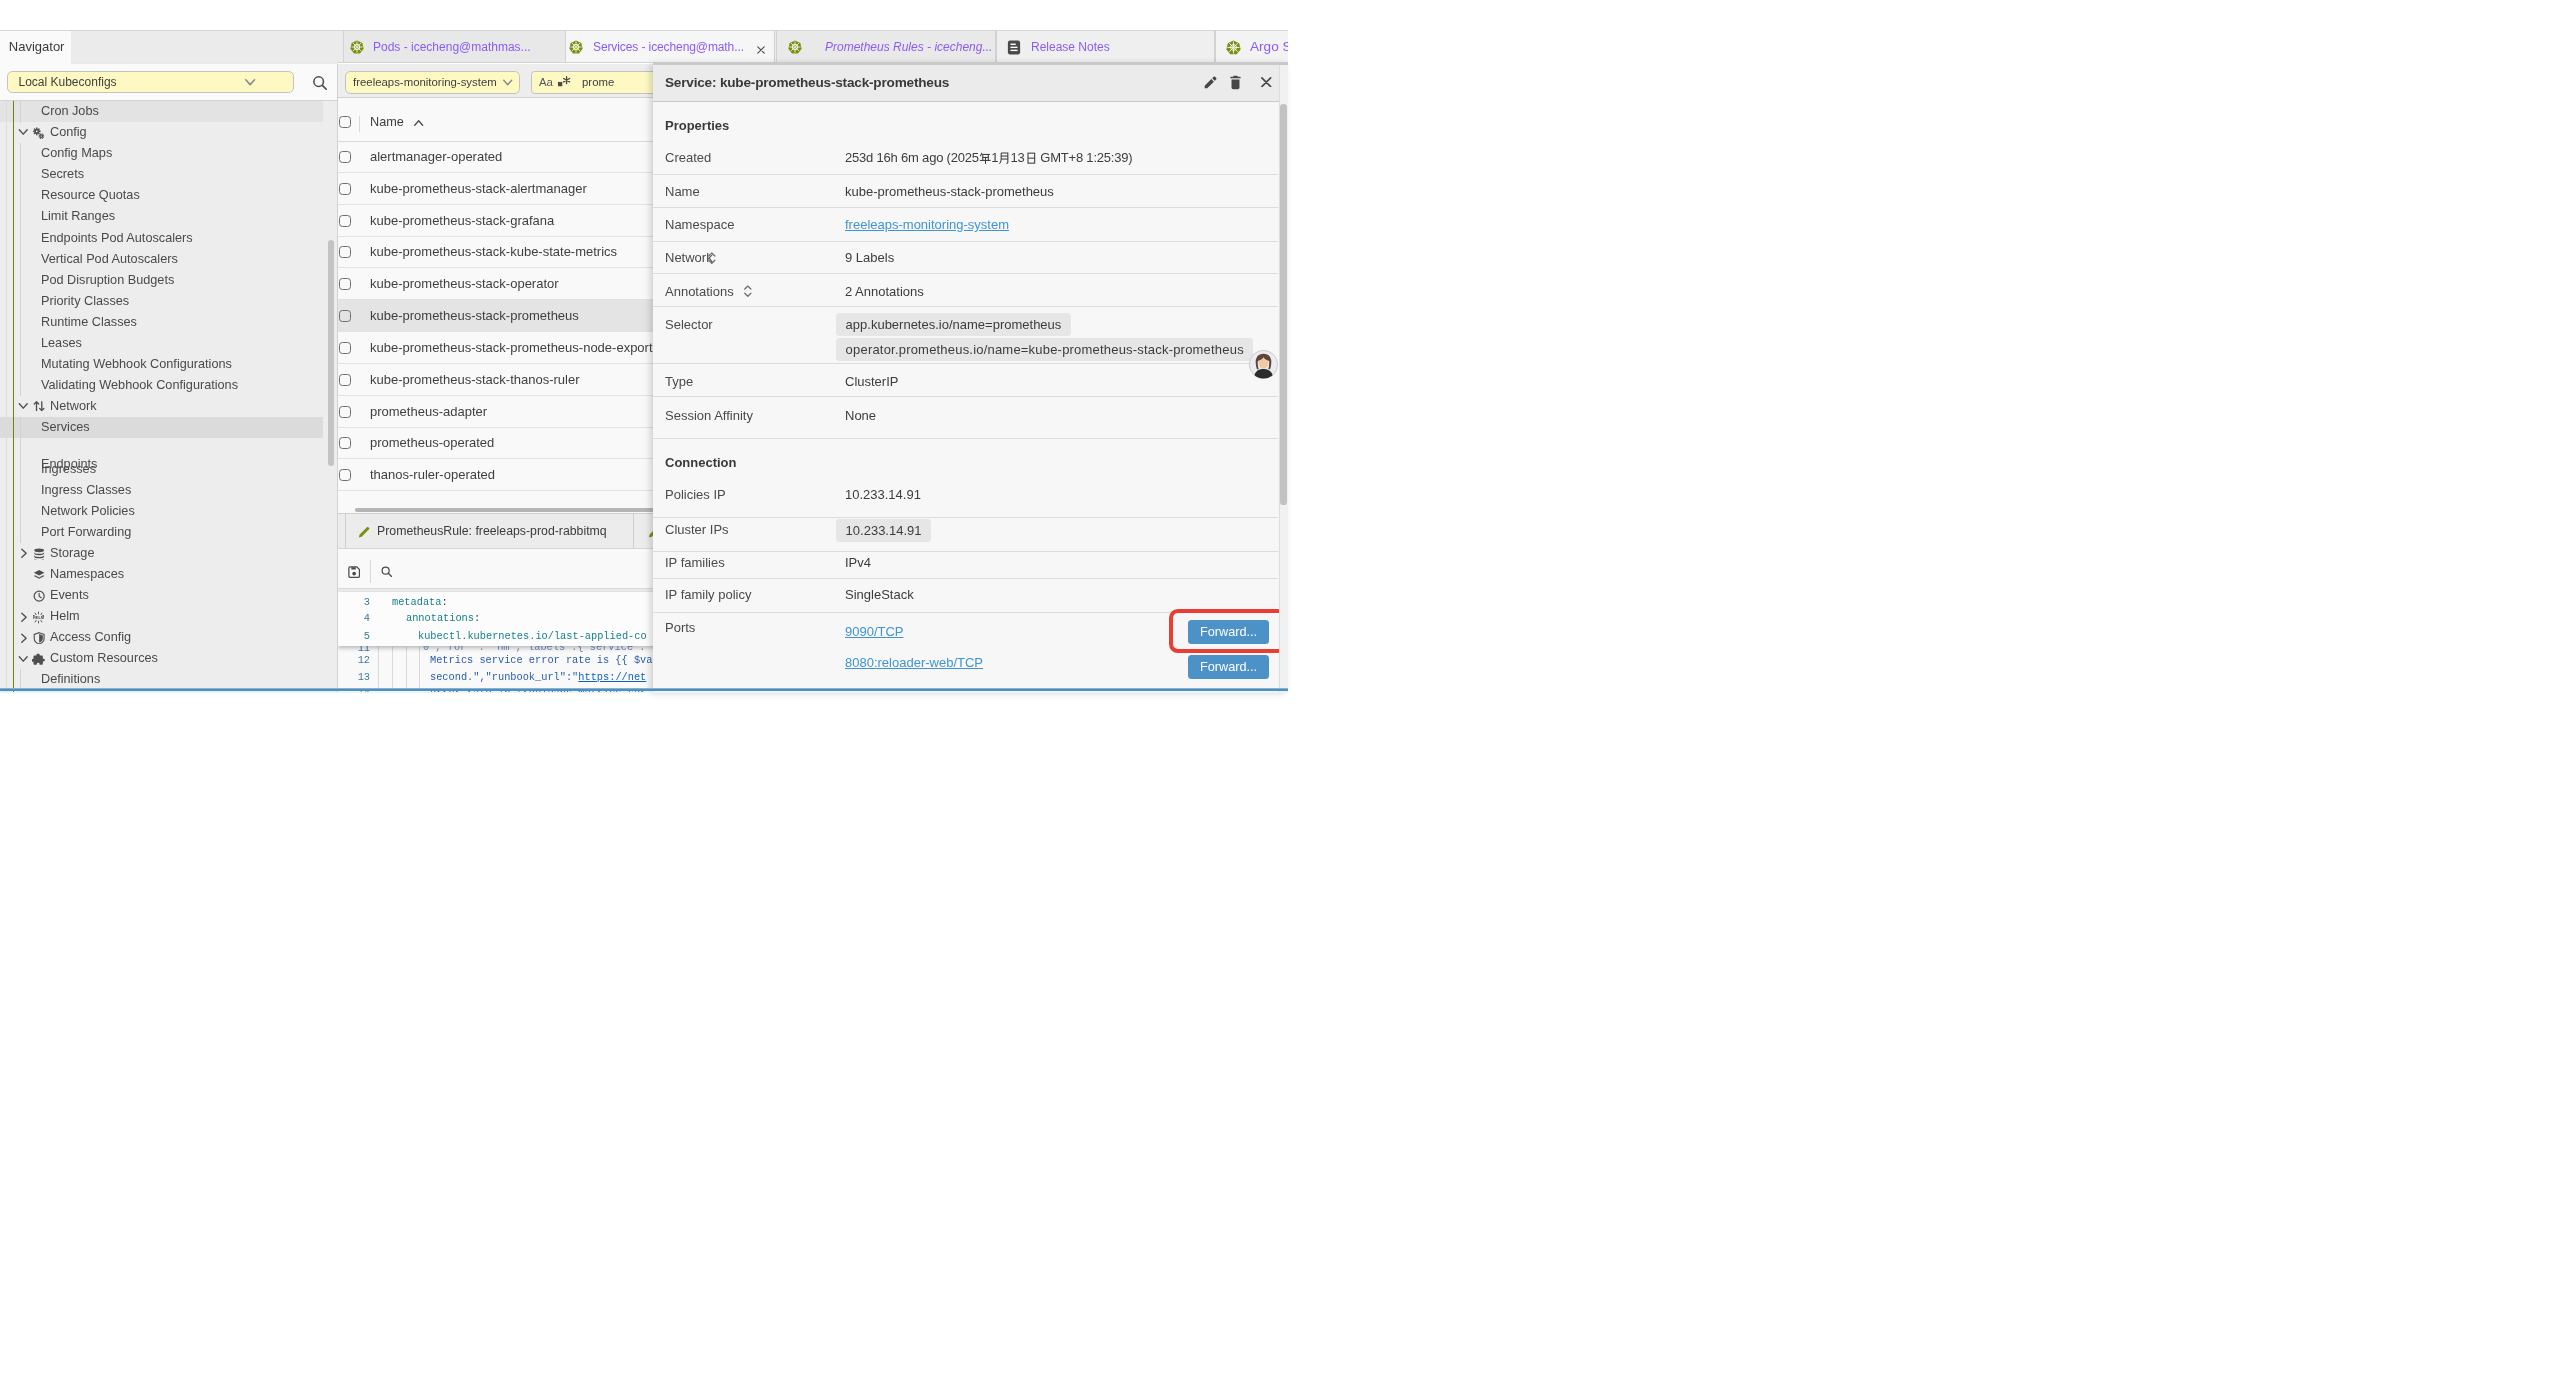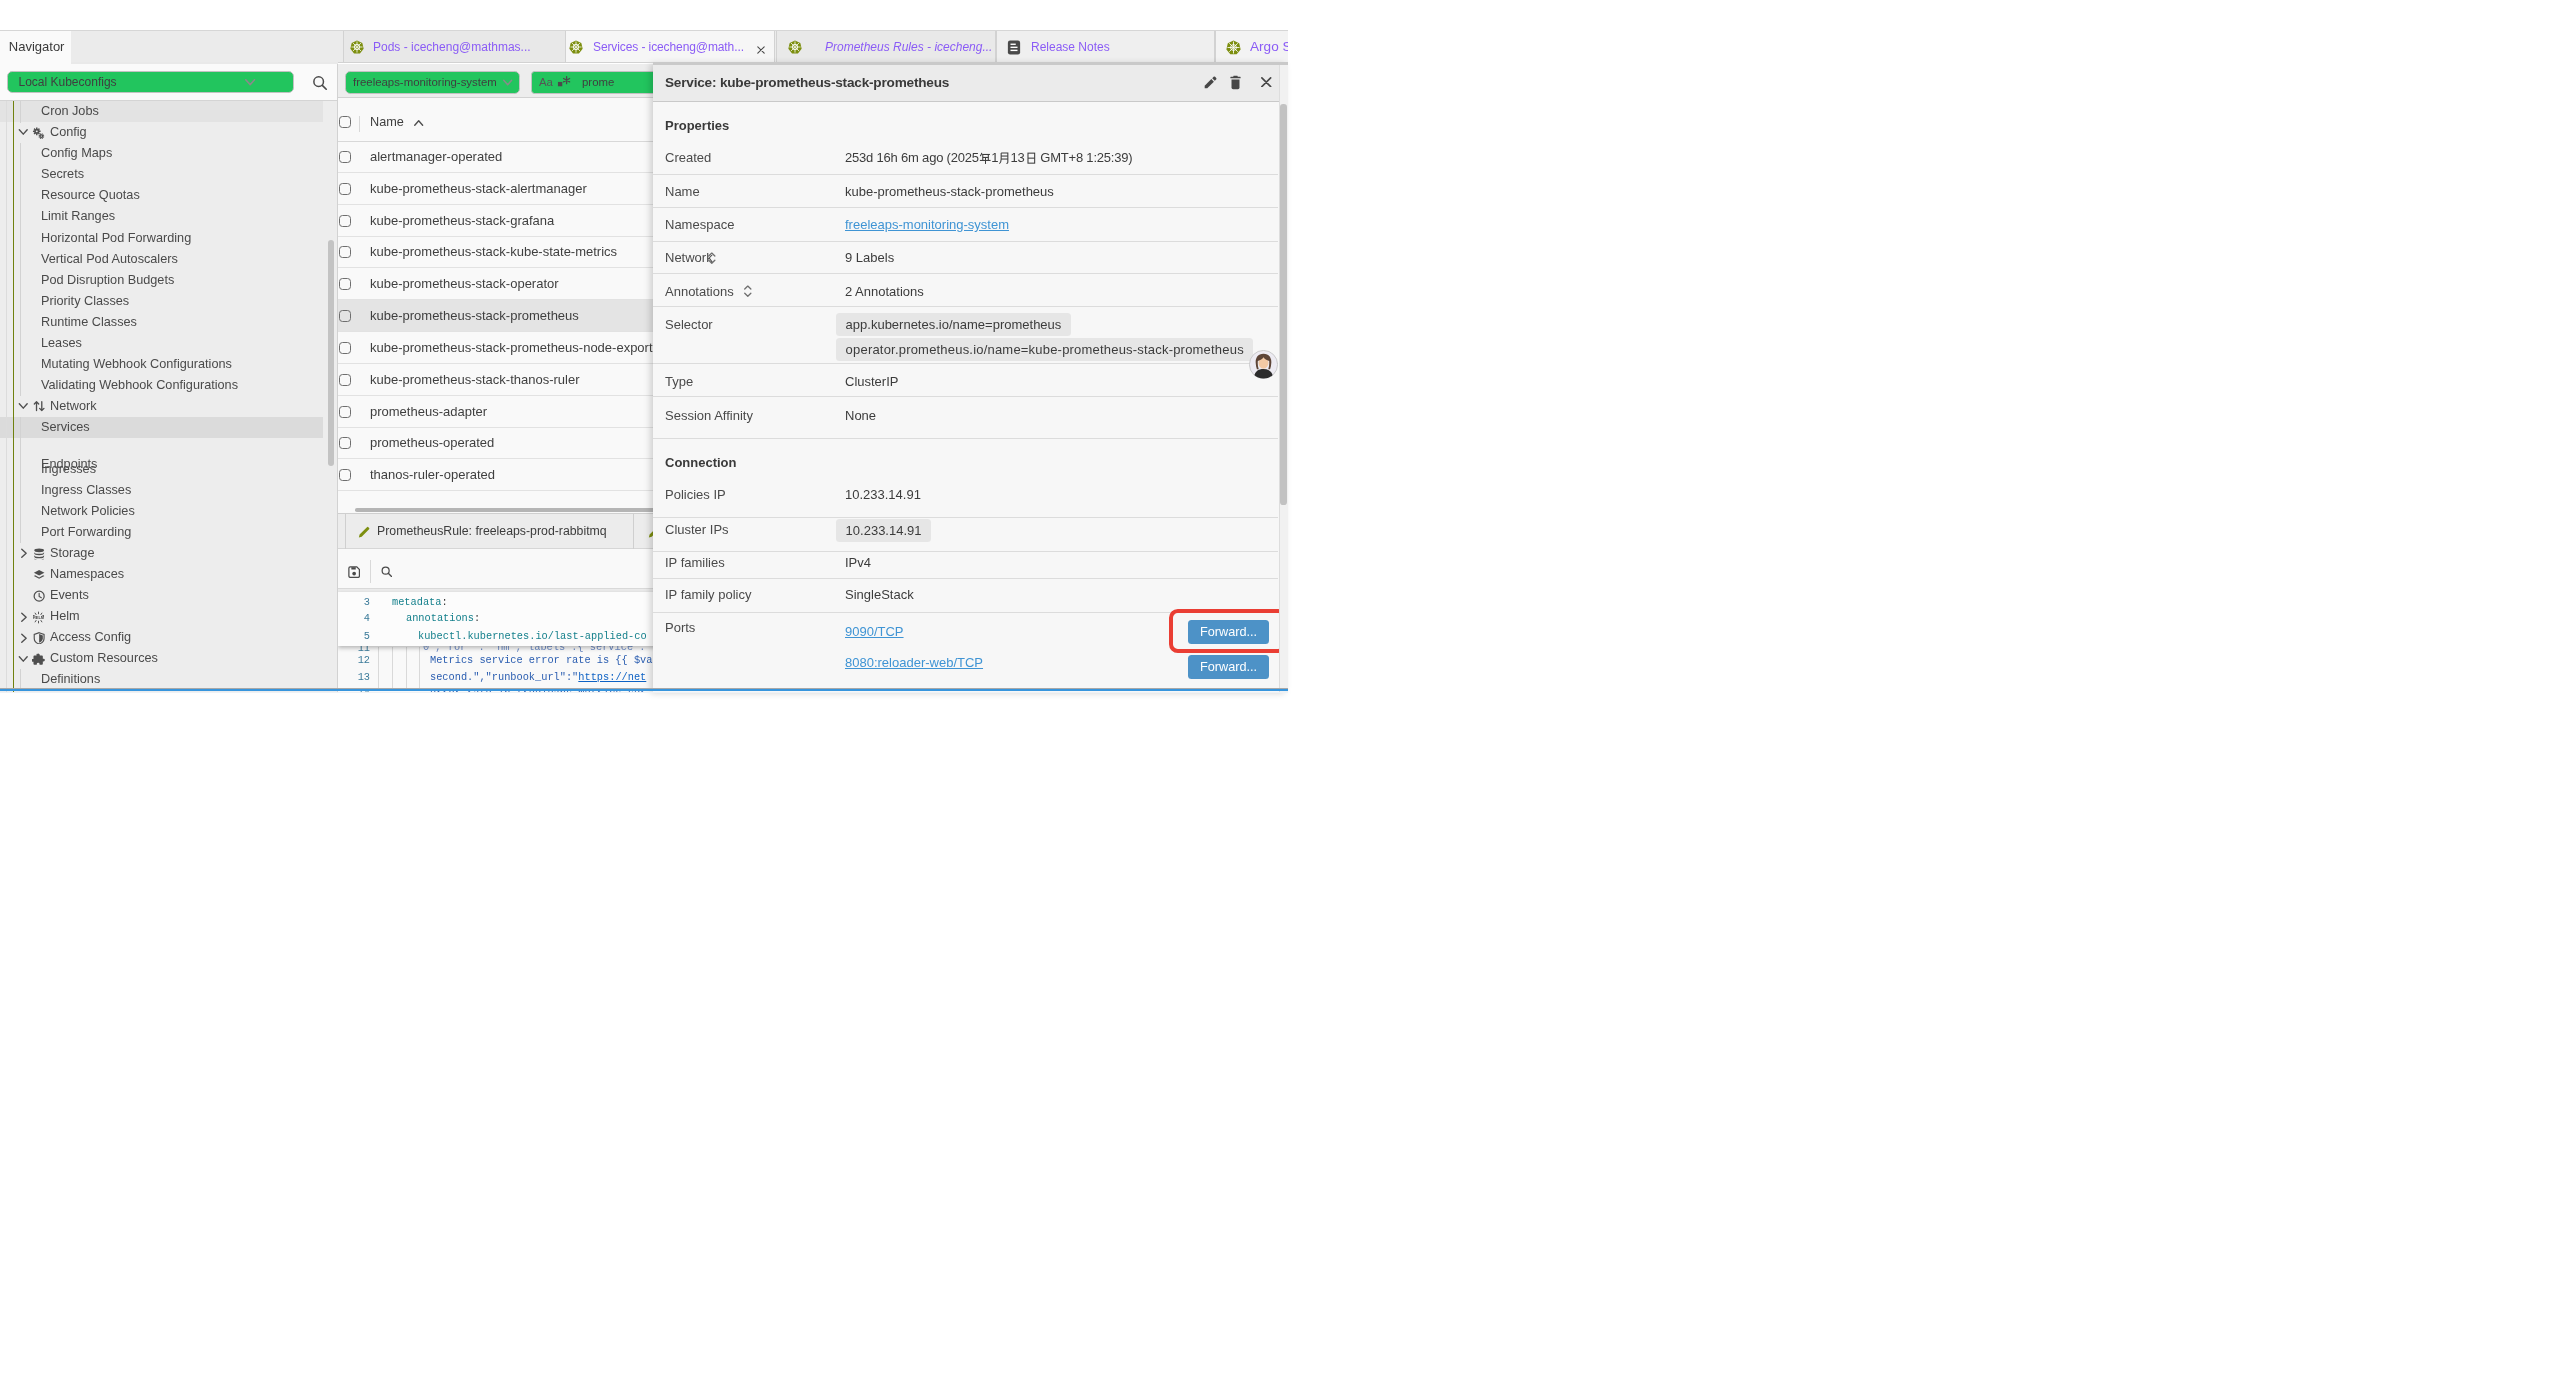--- a/index.html
+++ b/index.html
@@ -11,21 +11,21 @@
 #titlebar { left:0; top:0; width:1288px; height:30px; background:#fafafa; }
 .tl { top:8.3px; width:10.5px; height:10.5px; border-radius:50%; }
 
 #tabstrip { left:0; top:30px; width:1288px; height:32px; background:#ebebeb; border-top:0.9px solid #d6d6d6; overflow:hidden; }
 .tab { position:absolute; top:0.4px; height:32px; border-left:0.9px solid #d2d2d2; border-right:0.9px solid #d2d2d2; }
 .tabtxt { top:0; height:32px; line-height:32px; font-size:12px; color:#8b5cf6; white-space:nowrap; }
 svg.k8s { width:14px; height:14px; }
 
 #sidebar { left:0; top:64px; width:338px; height:629px; background:#ededed; border-right:0.9px solid #d2d2d2; overflow:hidden; }
 #sidehead { left:0; top:0; width:338px; height:37px; background:#fafafa; border-bottom:0.9px solid #d4d4d4; }
-.selectbox { position:absolute; background:#22c55e; border:0.9px solid #c2c2c2; border-radius:5.3px; font-size:12px; color:#3f3f3f; }
+.selectbox { position:absolute; background:#fef9c3; border:0.9px solid #c2c2c2; border-radius:5.3px; font-size:12px; color:#3f3f3f; }
 .tree-row { position:absolute; left:0; width:338px; height:21px; line-height:21px; font-size:12.7px; color:#4a4a4a; white-space:nowrap; }
 
 #main { left:338px; top:64px; width:950px; height:629px; background:#f9f9f9; overflow:hidden; }
 #mainhead { left:0; top:0; width:950px; height:34px; background:#ededed; border-bottom:0.9px solid #d2d2d2; }
 .row { position:absolute; left:0; width:950px; height:32px; font-size:13px; color:#3f3f3f; border-bottom:0.9px solid #e2e2e2; }
 .cbx { position:absolute; left:0.7px; top:9.6px; width:12px; height:12px; border:1.4px solid #6e6e6e; border-radius:3.5px; }
 .rname { position:absolute; left:32px; top:0; line-height:32px; white-space:nowrap; }
 
 #drawer { left:653px; top:64px; width:635px; height:629px; background:#f7f7f7; box-shadow:-3.5px 0 7px rgba(0,0,0,0.18); overflow:hidden; }
 .drow-label { position:absolute; left:12px; font-size:13px; color:#4a4a4a; }
@@ -144,21 +144,21 @@
           <line x1="12.46" y1="9.80" x2="13.84" y2="9.21"></line>
         </g>
         <circle cx="10.8" cy="10.5" r="0.8" fill="#ededed"></circle>
       </g>
     </svg>
     <div class="tree-row" style="left:50px;top:58px;">Config</div>
     <div class="tree-row" style="left:41px;top:79px;">Config Maps</div>
     <div class="tree-row" style="left:41px;top:100px;">Secrets</div>
     <div class="tree-row" style="left:41px;top:121px;">Resource Quotas</div>
     <div class="tree-row" style="left:41px;top:142px;">Limit Ranges</div>
-    <div class="tree-row" style="left:41px;top:164px;">Horizontal Pod Forwarding</div>
+    <div class="tree-row" style="left:41px;top:164px;">Endpoints Pod Autoscalers</div>
     <div class="tree-row" style="left:41px;top:185px;">Vertical Pod Autoscalers</div>
     <div class="tree-row" style="left:41px;top:206px;">Pod Disruption Budgets</div>
     <div class="tree-row" style="left:41px;top:227px;">Priority Classes</div>
     <div class="tree-row" style="left:41px;top:248px;">Runtime Classes</div>
     <div class="tree-row" style="left:41px;top:269px;">Leases</div>
     <div class="tree-row" style="left:41px;top:290px;">Mutating Webhook Configurations</div>
     <div class="tree-row" style="left:41px;top:311px;">Validating Webhook Configurations</div>
     <svg class="abs" style="left:18.4px;top:338px" width="10.5" height="8.8" viewBox="0 0 12 10">
       <path d="M1.5 2 L6 7 L10.5 2" stroke="#4f4f4f" stroke-width="1.6" fill="none" stroke-linecap="round" stroke-linejoin="round"></path>
     </svg>

